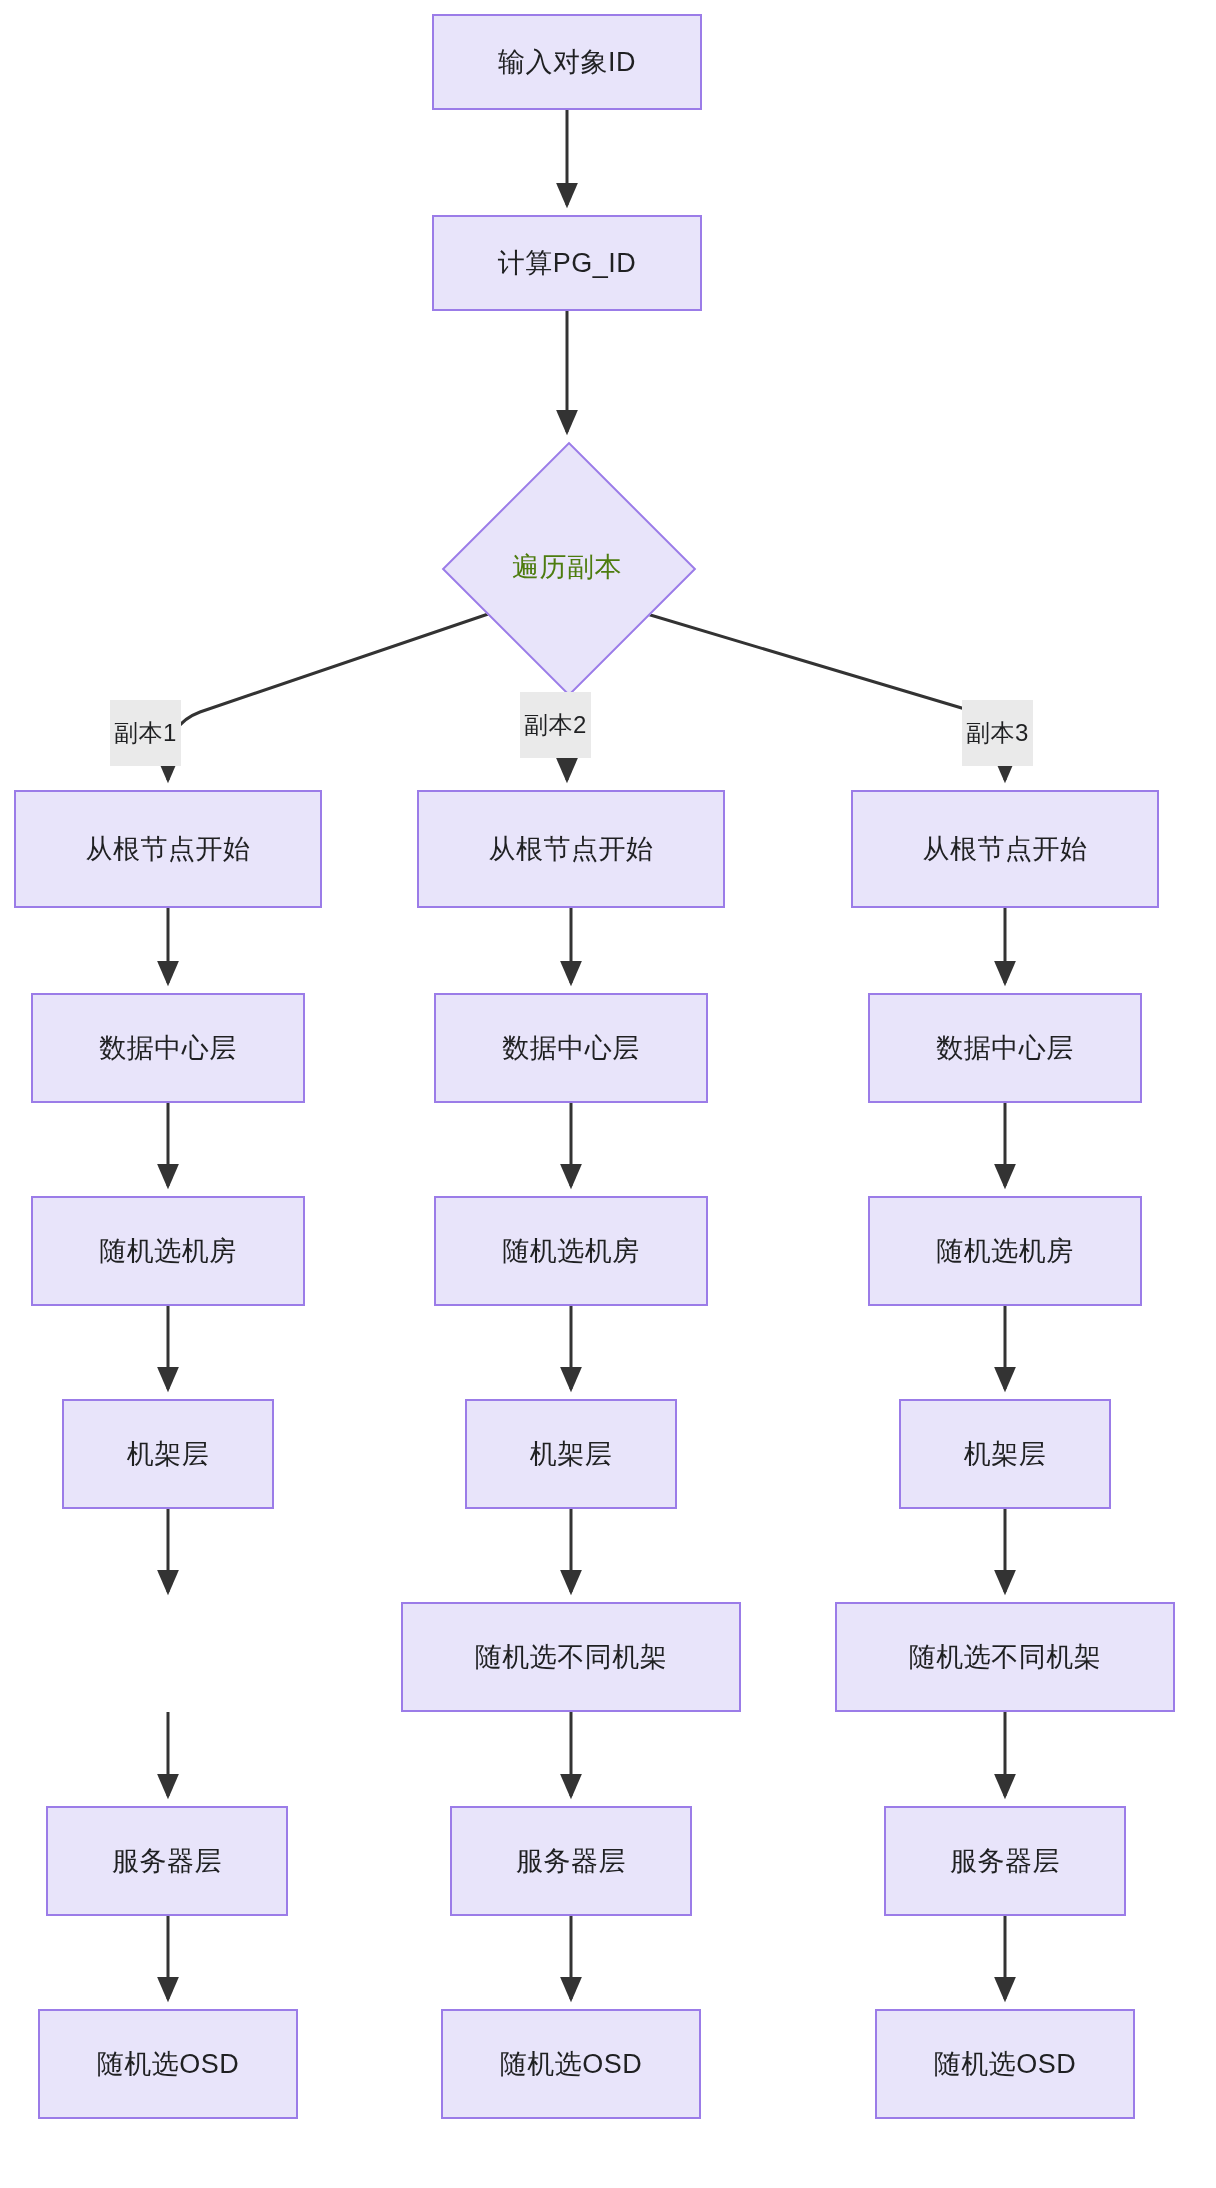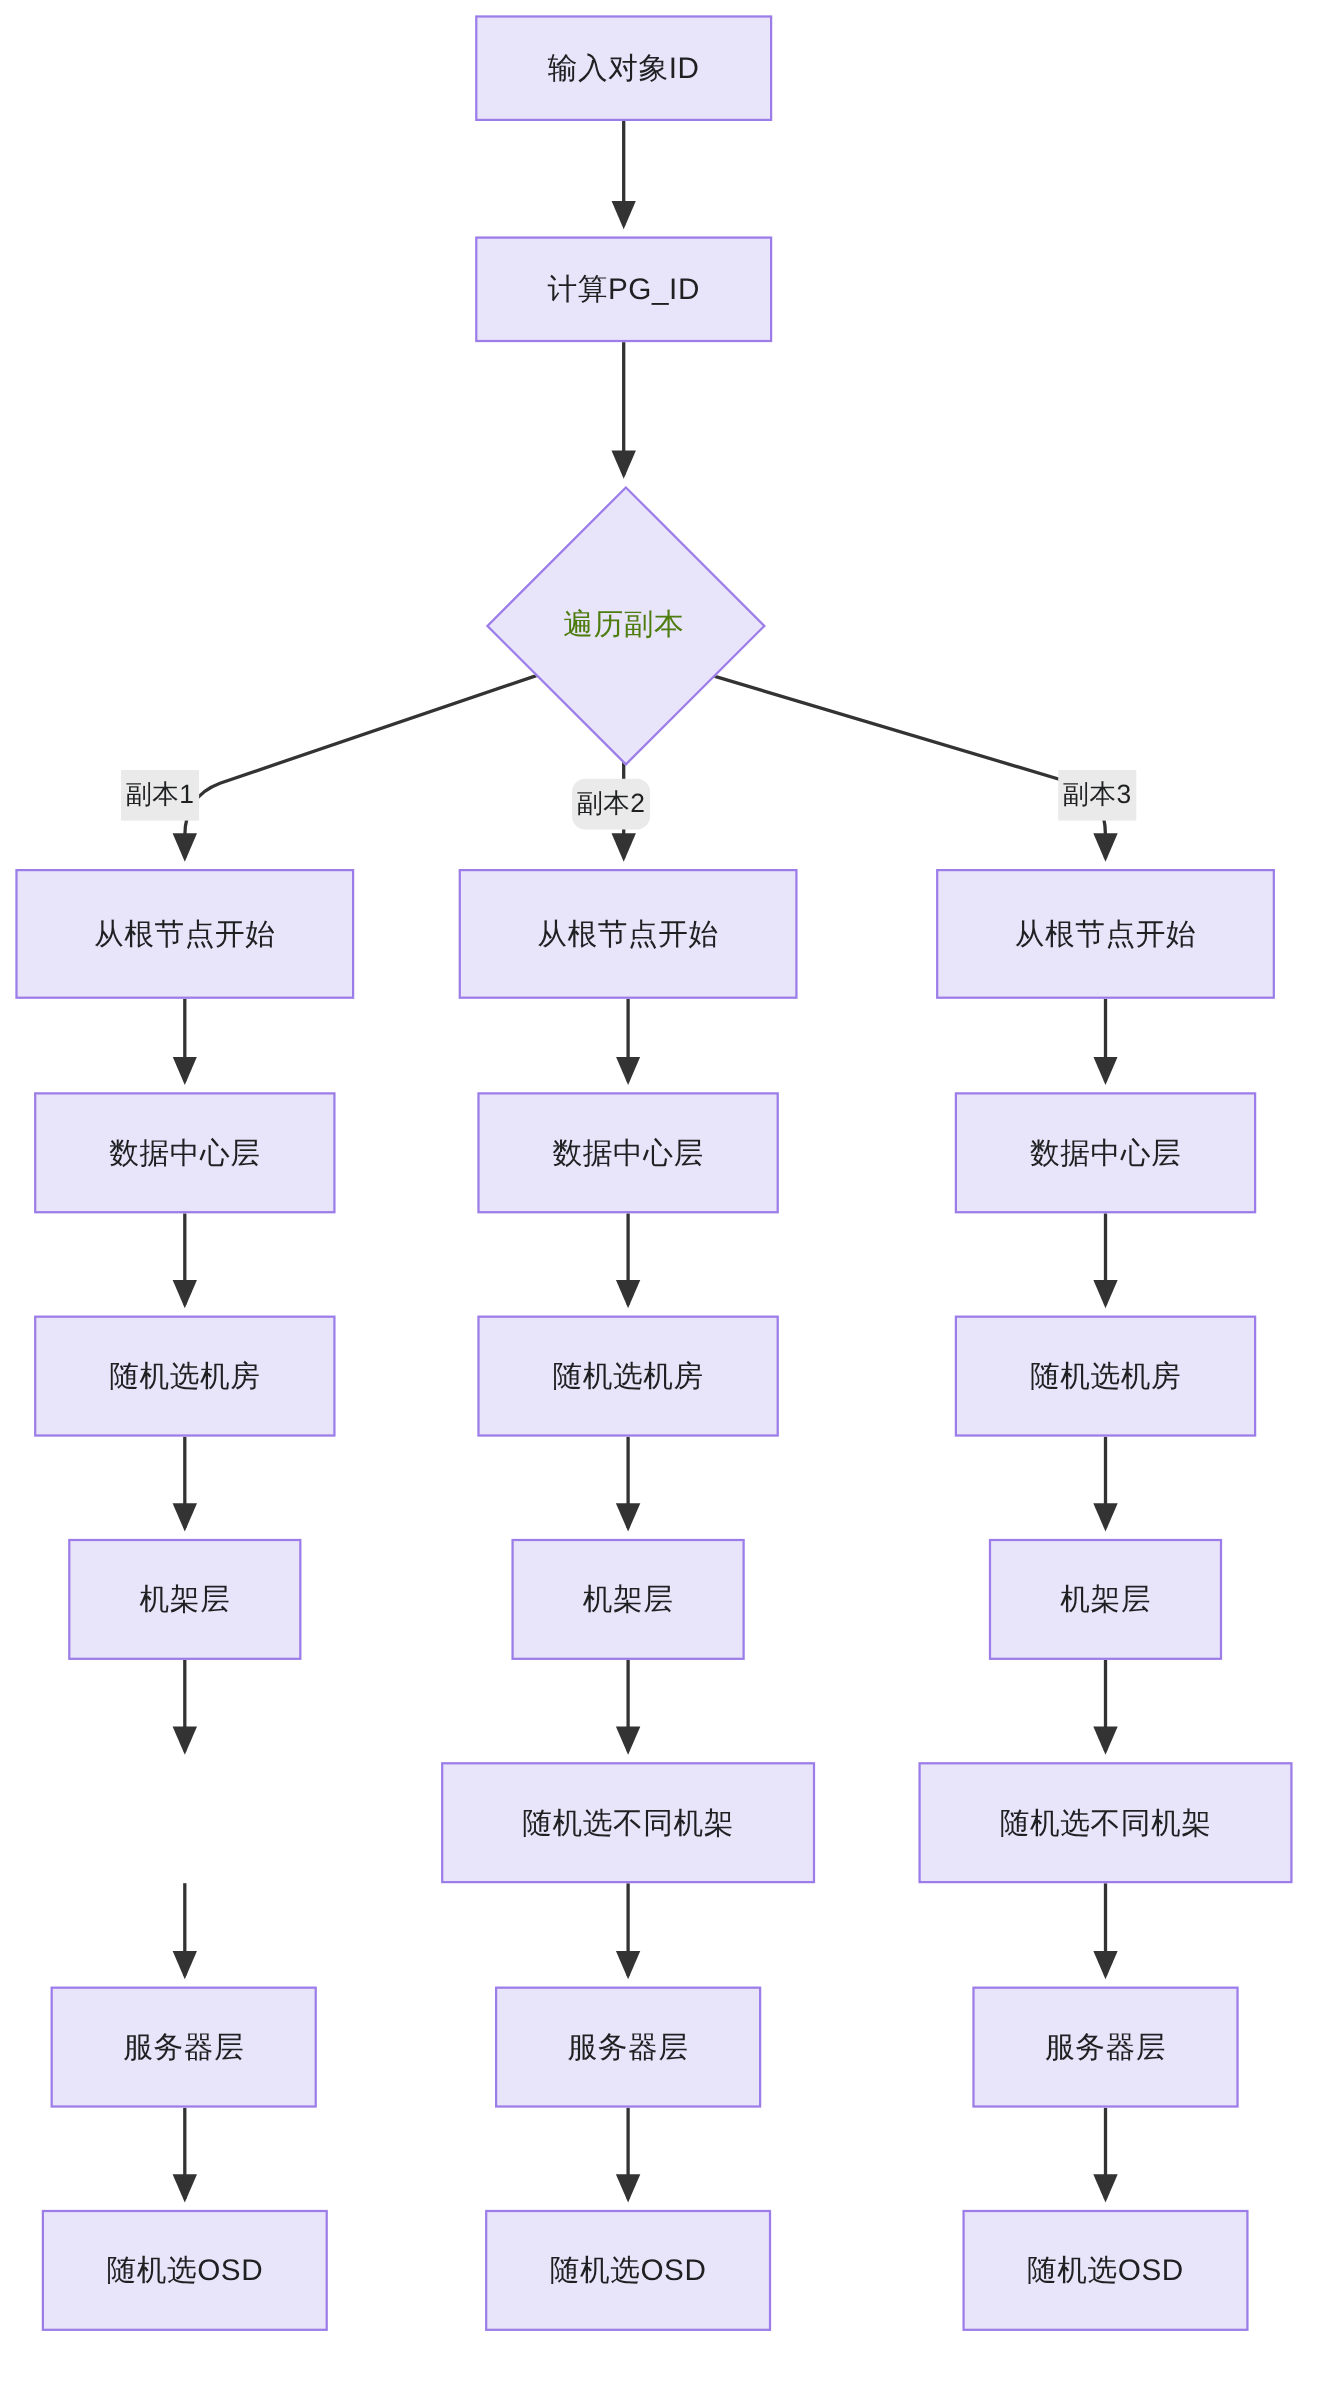--- a/index.html
+++ b/index.html
@@ -65,21 +65,21 @@
     color: #4d7c0f;
     white-space: nowrap;
     letter-spacing: 0.5px;
   }
   .edge-label {
     position: absolute;
     background: #eaeaea;
     color: #1f2022;
     font-size: 24px;
     line-height: 1.25;
-    padding: 8px 4px;
+    padding: 18px 4px;
     white-space: nowrap;
     letter-spacing: 0.5px;
   }
 </style>
 </head>
 <body>
 
 <div id="canvas">
 
   <svg class="edges" viewBox="0 0 1216 2188">
@@ -130,21 +130,21 @@
   </div>
 
   <div class="node-diamond" style="left:442px; top:442px; width:250px; height:250px;">
     <span class="dshape"></span>
     <span class="dlabel">遍历副本</span>
   </div>
 
   <div class="edge-label" style="left:110px; top:700px;">
     <span>副本1</span>
   </div>
-  <div class="edge-label" style="left:520px; top:708px;border-radius:12px;">
+  <div class="edge-label" style="left:520px; top:692px;">
     <span>副本2</span>
   </div>
   <div class="edge-label" style="left:962px; top:700px;">
     <span>副本3</span>
   </div>
 
   <div class="node" style="left:14px; top:790px; width:308px; height:118px;">
     <span>从根节点开始</span>
   </div>
   <div class="node" style="left:31px; top:993px; width:274px; height:110px;">

